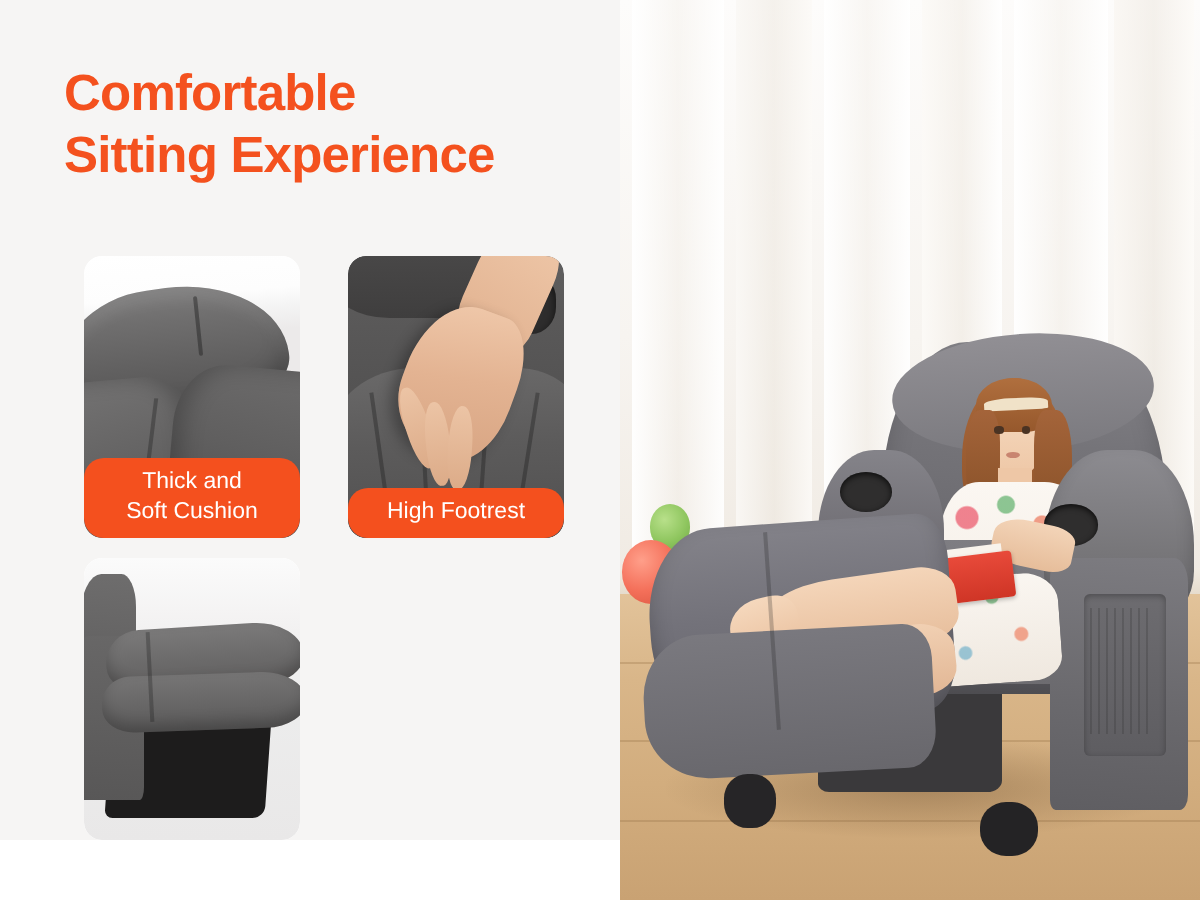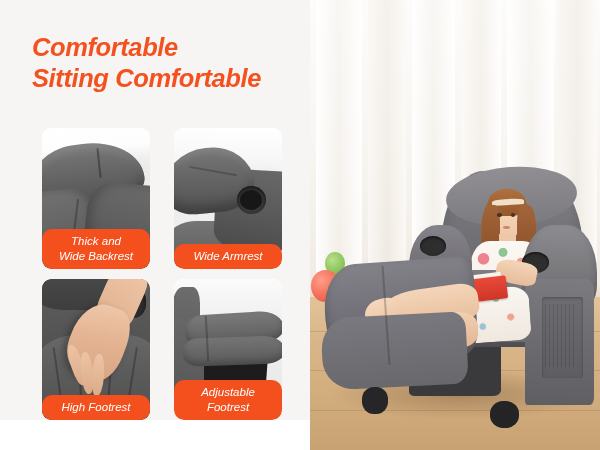--- a/index.html
+++ b/index.html
@@ -11,21 +11,20 @@
   }
   .poster { position:relative; width:600px; height:450px; display:flex; }
 
   
   .left-panel {
     position:relative;
     width:310px; height:420px;
     background:#f6f5f4;
     flex:0 0 310px;
     overflow:hidden;
-    font-style:italic;
   }
   .headline {
     position:absolute;
     left:32px; top:32px;
     width:272px;
     color:#f4511e;
     font-size:25.5px;
     font-weight:bold;
     line-height:1.22;
     letter-spacing:-0.4px;
@@ -550,52 +549,39 @@
 </style>
 </head>
 <body>
 
 <div class="poster">
 
   <div class="left-panel">
 
     <div class="headline">
       <span class="hl-line">Comfortable</span>
-      <span class="hl-line">Sitting Comfortable</span>
+      <span class="hl-line">Sitting Experience</span>
     </div>
 
     <div class="card-grid">
 
       <div class="feature-card">
         <div class="card-photo ph-backrest">
           <div class="roll"></div>
           <div class="seam"></div>
           <div class="wing-l"></div>
           <div class="wing-r"></div>
           <div class="crease"></div>
         </div>
         <div class="card-label">
           <span class="lbl-line">Thick and</span>
-          <span class="lbl-line">Wide Backrest</span>
+          <span class="lbl-line">Soft Cushion</span>
         </div>
       </div>
 
-      <div class="feature-card">
-        <div class="card-photo ph-armrest">
-          <div class="base"></div>
-          <div class="console"></div>
-          <div class="arm"></div>
-          <div class="arm-seam"></div>
-          <div class="cup-out"></div>
-          <div class="cup-in"></div>
-        </div>
-        <div class="card-label">
-          <span class="lbl-line">Wide Armrest</span>
-        </div>
-      </div>
 
       <div class="feature-card">
         <div class="card-photo ph-cushion">
           <div class="back-roll"></div>
           <div class="cup-dark"></div>
           <div class="seat"></div>
           <div class="tuft t1"></div>
           <div class="tuft t2"></div>
           <div class="tuft t3"></div>
           <div class="tuft t4"></div>
@@ -612,24 +598,20 @@
 
       <div class="feature-card">
         <div class="card-photo ph-footrest">
           <div class="dark-bg"></div>
           <div class="chair-back"></div>
           <div class="chair-body"></div>
           <div class="rest-top"></div>
           <div class="rest-mid"></div>
           <div class="rest-seam"></div>
         </div>
-        <div class="card-label">
-          <span class="lbl-line">Adjustable</span>
-          <span class="lbl-line">Footrest</span>
-        </div>
       </div>
 
     </div>
   </div>
 
   <div class="right-panel">
     <div class="rp-wall"></div>
     <div class="rp-curtain rp-c1"></div>
     <div class="rp-curtain rp-c2"></div>
     <div class="rp-curtain rp-c3"></div>

